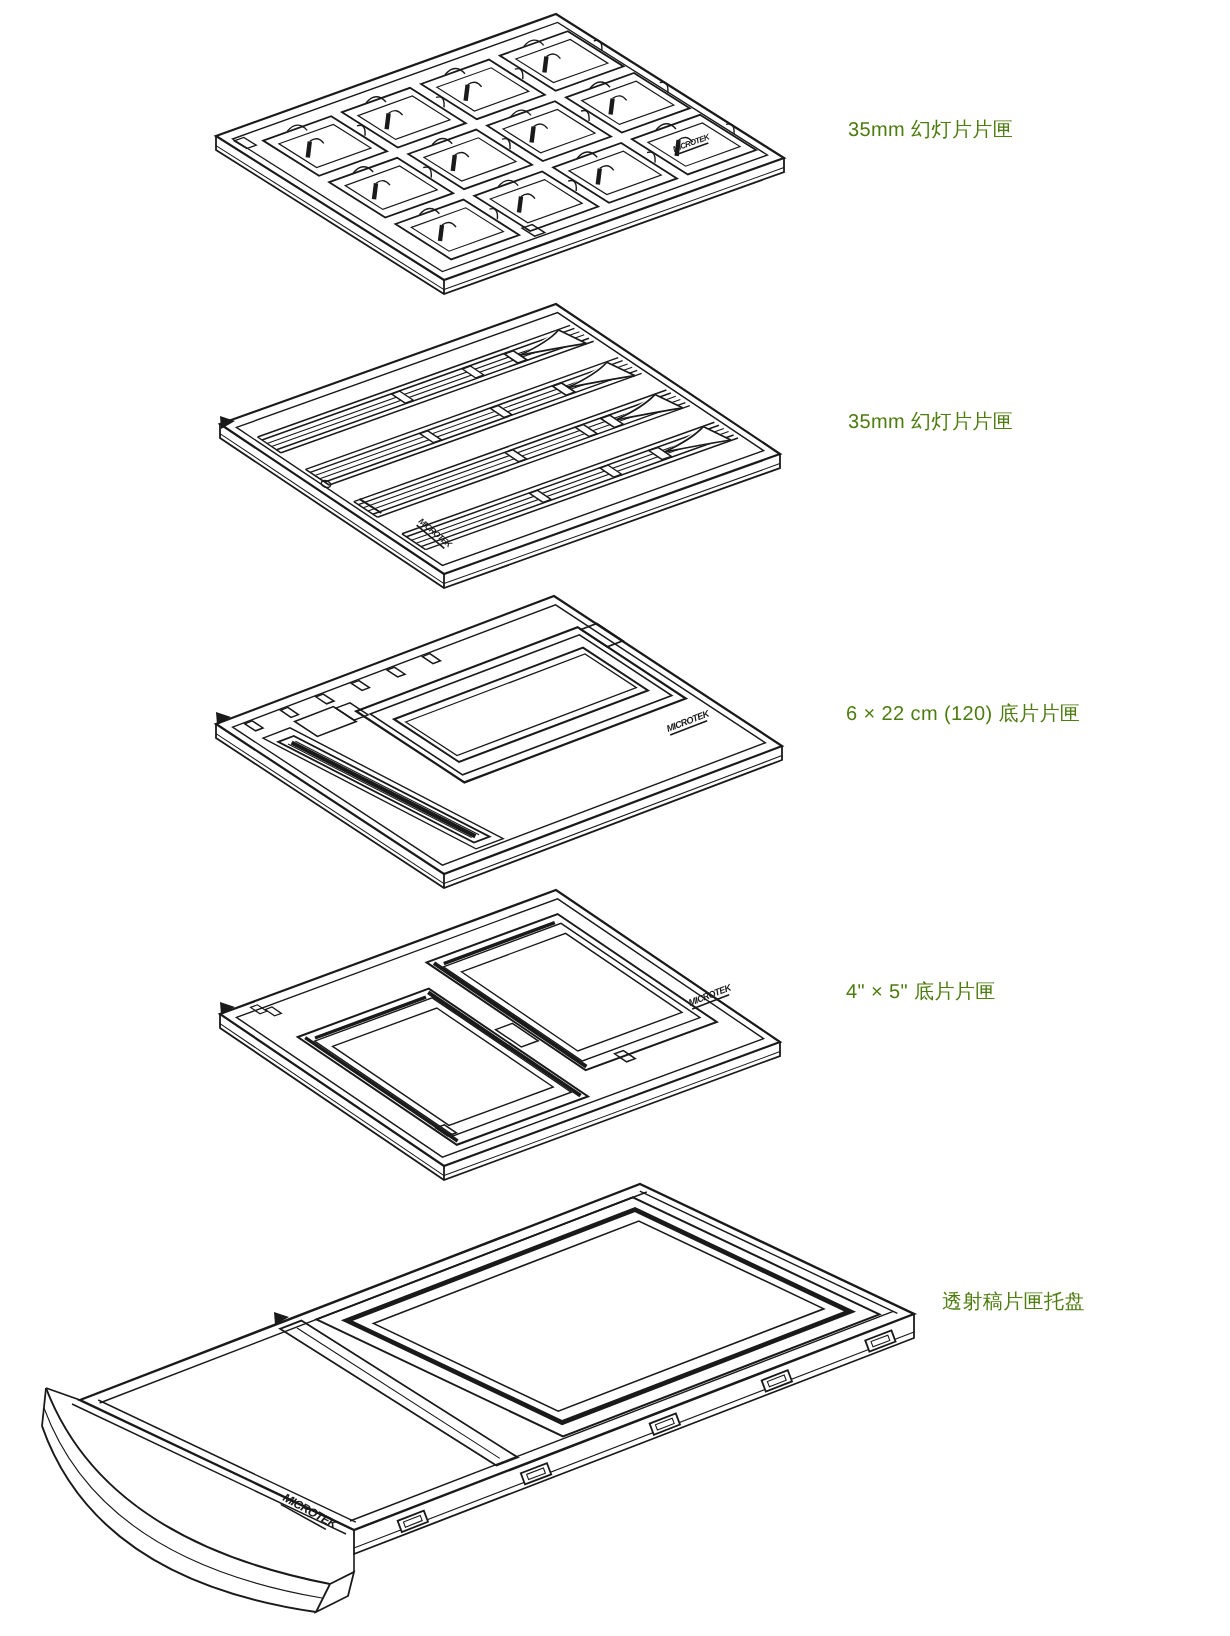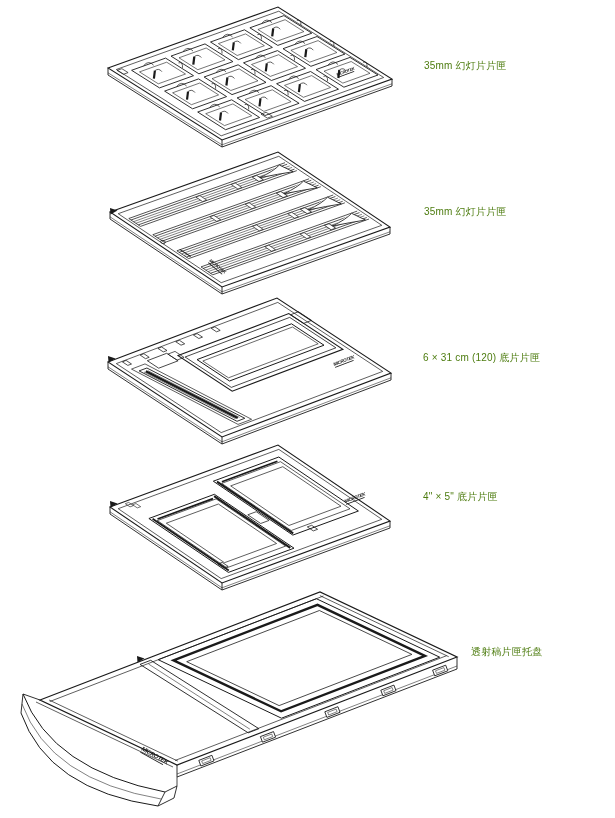--- a/index.html
+++ b/index.html
@@ -271,16 +271,16 @@
         <path d="M443.9 667.6L444.9 670.2L436.5 673.4L435.5 670.8Z" stroke="#1a1a1a" stroke-width="0.55" fill="none"></path>
         <g transform="translate(141 750) rotate(29)">
           <text x="0" y="0" font-size="6" font-style="italic" font-weight="bold" font-family="Liberation Sans, DejaVu Sans, sans-serif" fill="#1a1a1a" letter-spacing="-0.3">MICROTEK</text>
           <rect x="0.5" y="1.7999999999999998" width="25.799999999999997" height="0.8" fill="#1a1a1a"></rect>
         </g>
       </g>
     </svg>
 
   <div class="fig-label" style="left:424px;top:60px">35mm 幻灯片片匣</div>
   <div class="fig-label" style="left:424px;top:206px">35mm 幻灯片片匣</div>
-  <div class="fig-label" style="left:423px;top:352px">6 × 31 cm (120) 底片片匣</div>
+  <div class="fig-label" style="left:423px;top:352px">6 × 22 cm (120) 底片片匣</div>
   <div class="fig-label" style="left:423px;top:491px">4" × 5" 底片片匣</div>
   <div class="fig-label" style="left:471px;top:646px">透射稿片匣托盘</div>
 </div>
 
 </body></html>

